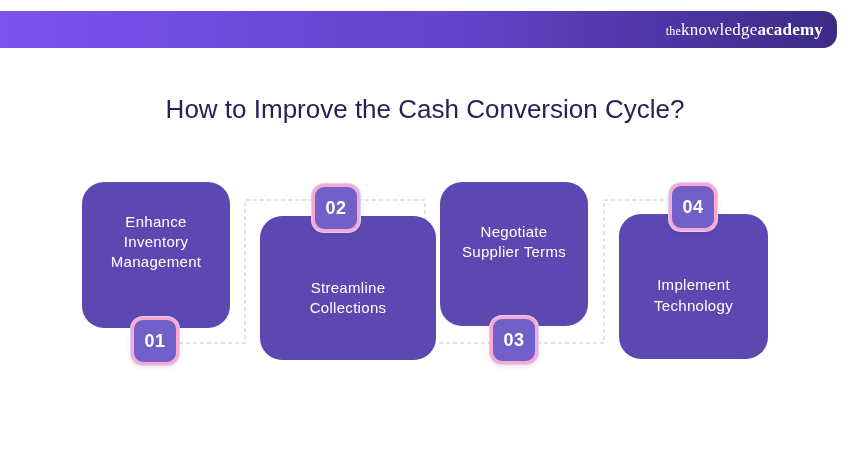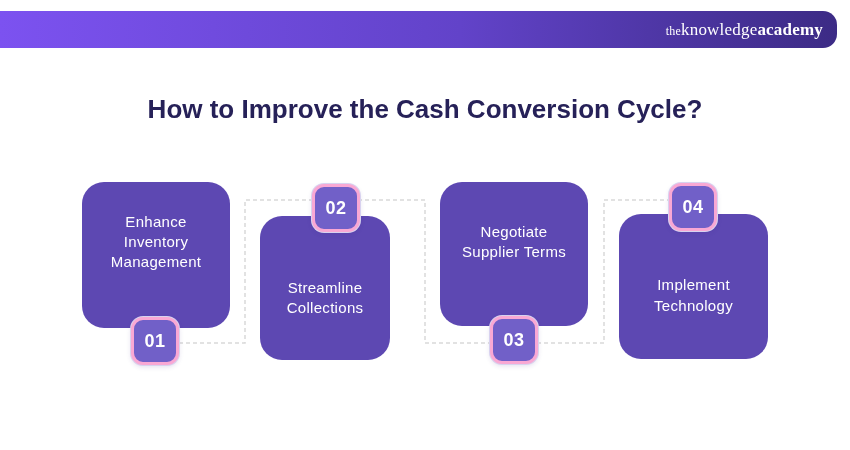--- a/index.html
+++ b/index.html
@@ -34,21 +34,21 @@
   .logo .logo-knowledge { font-weight: 400; font-family: Liberation Serif, serif; }
   .logo .logo-academy { font-weight: 700; }
 
   
   .page-title {
     position: absolute;
     left: 0; top: 94px;
     width: 100%;
     text-align: center;
     font-size: 26px;
-    font-weight: 700;
+    font-weight: 400;
     color: #262158;
     letter-spacing: 0px;
   }
 
   
   .connector {
     position: absolute;
     left: 0; top: 0;
     width: 850px; height: 450px;
     z-index: 1;
@@ -68,21 +68,21 @@
     box-sizing: border-box;
   }
   .card-label {
     white-space: pre-line;
     font-size: 15px;
     line-height: 1.35;
     letter-spacing: 0.3px;
     font-weight: 500;
   }
   .card-1 { left: 82px;  top: 182px; width: 148px; height: 146px; padding-bottom: 26px; }
-  .card-2 { left: 260px; top: 216px; width: 130px; height: 144px; padding-top: 20px; }
+  .card-2 { left: 260px; top: 216px; width: 176px; height: 144px; padding-top: 20px; }
   .card-3 { left: 440px; top: 182px; width: 148px; height: 144px; padding-bottom: 24px; align-items: center; }
   .card-4 { left: 619px; top: 214px; width: 149px; height: 145px; padding-top: 18px; }
 
   
   .badge {
     position: absolute;
     width: 48px; height: 48px;
     box-sizing: border-box;
     background: #7160c8;
     border: 3px solid #f9a8d4;

